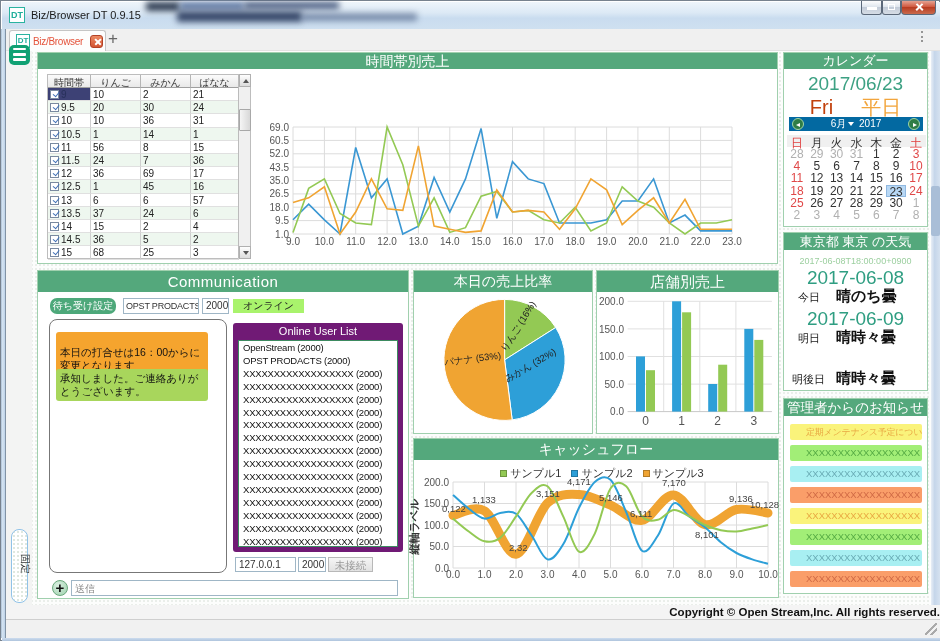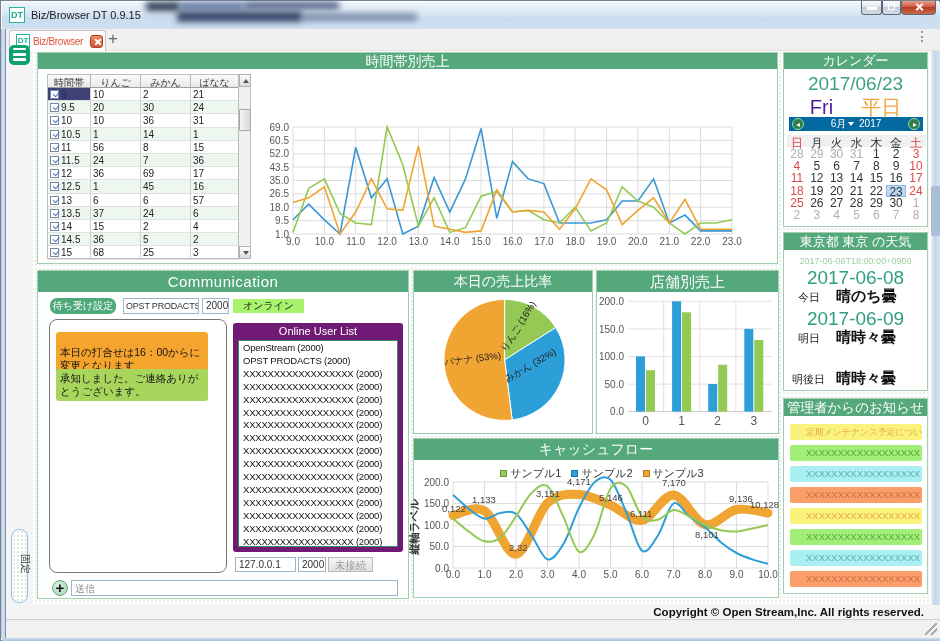--- a/index.html
+++ b/index.html
@@ -22,21 +22,21 @@
 #tabico{position:absolute;left:6px;top:3px;width:14px;height:14px;background:#fff;border:1px solid #2ab3a0;font-size:8px;font-weight:bold;color:#1fae9b;text-align:center;line-height:12px;}
 #tabtxt{position:absolute;left:23px;top:5px;font-size:10px;letter-spacing:-0.3px;color:#e4533b;}
 #tabx{position:absolute;left:80px;top:4px;width:13px;height:13px;border-radius:3px;background:linear-gradient(#ec8a63,#d35432);border:1px solid #b34226;color:#fff;font-size:9px;font-weight:bold;text-align:center;line-height:11px;}
 #tabplus{position:absolute;left:106px;top:0px;font-size:17px;color:#666;font-weight:400;}
 #tabdots{position:absolute;left:919px;top:2px;}#tabdots div{width:2px;height:2px;background:#777;border-radius:50%;margin-bottom:2.5px;}
 
 #main{position:absolute;left:1px;top:50px;width:929px;height:554px;background:#fcfdfc;background-image:radial-gradient(#eaeeea 0.8px,transparent 0.9px);background-size:4px 4px;}
 #rightedge{position:absolute;left:930px;top:50px;width:9px;height:554px;background:linear-gradient(90deg,#e8eef6,#c5d6ea 40%,#d6e2f0);}
 #redgethumb{position:absolute;left:0;top:135px;width:9px;height:50px;background:#a9bed7;border-radius:2px;}
 
-#copy{position:absolute;left:1px;top:604px;width:938px;height:14px;background:#f4f4f4;text-align:right;font-size:11.5px;font-weight:bold;color:#111;line-height:14px;padding-right:16px;}
+#copy{position:absolute;left:1px;top:604px;width:938px;height:14px;background:#f4f4f4;text-align:right;font-size:11.5px;font-weight:bold;color:#111;line-height:14px;}
 #statusbar{position:absolute;left:1px;top:618px;width:938px;height:19px;background:#f1f1f1;border-top:1px solid #cfcfcf;}
 #grip{position:absolute;right:3px;bottom:3px;width:12px;height:12px;background:
  linear-gradient(135deg,transparent 45%,#aaa 45%,#aaa 55%,transparent 55%),
  linear-gradient(135deg,transparent 70%,#aaa 70%,#aaa 80%,transparent 80%);}
 #botborder{position:absolute;left:1px;top:637px;width:938px;height:3px;background:linear-gradient(#cddcee,#aec4dd);}
 
 #burger{position:absolute;left:7px;top:-6px;width:21px;height:20px;background:#10a173;border-radius:5px;z-index:5;}
 #burger div{margin:2.8px 4px 0 4px;height:2.5px;background:#fff;border-radius:1px;}
 #fixtab{position:absolute;left:9px;top:478px;width:17px;height:74px;background:#fff;background-image:radial-gradient(#dfe8df 0.8px,transparent 0.9px);background-size:4px 4px;border:1px solid #90c2e8;border-radius:8px;font-size:10px;color:#333;}
 #fixtab span{position:absolute;left:3px;top:27px;transform:rotate(90deg);white-space:nowrap;}
@@ -272,21 +272,21 @@
    <div class="ax" style="left:586.9px;top:183px;width:26px;text-align:center;">20.0</div>
    <div class="ax" style="left:618.3px;top:183px;width:26px;text-align:center;">21.0</div>
    <div class="ax" style="left:649.6px;top:183px;width:26px;text-align:center;">22.0</div>
    <div class="ax" style="left:681.0px;top:183px;width:26px;text-align:center;">23.0</div>
 
   </div>
 
   <div class="panel" style="left:781px;top:1px;width:145px;height:175px;">
    <div class="hd" style="height:16px;font-size:13px;line-height:16px;">カレンダー</div>
    <div style="position:absolute;left:0;top:20px;width:100%;text-align:center;font-size:19px;color:#3da183;">2017/06/23</div>
-   <div style="position:absolute;left:0;top:43px;width:100%;text-align:center;font-size:20px;line-height:22px;"><span style="color:#4c1d95;">Fri</span><span style="display:inline-block;width:28px;"></span><span style="color:#f2a53d;">平日</span></div>
+   <div style="position:absolute;left:0;top:43px;width:100%;text-align:center;font-size:20px;line-height:22px;"><span style="color:#c2410c;">Fri</span><span style="display:inline-block;width:28px;"></span><span style="color:#f2a53d;">平日</span></div>
    <div style="position:absolute;left:5px;top:64px;width:134px;height:14px;background:#0369a1;color:#fff;font-size:10px;text-align:center;line-height:14px;">6月<span style="display:inline-block;width:0;height:0;border-left:3px solid transparent;border-right:3px solid transparent;border-top:4px solid #fff;margin:0 2px 1px 2px;"></span>&nbsp;2017</div>
    <div style="position:absolute;left:8px;top:65px;width:12px;height:12px;border-radius:50%;background:#2e7d46;border:1px solid #9fd4a8;">
           <div style="position:absolute;left:3px;top:3.5px;width:0;height:0;border-top:2.8px solid transparent;border-bottom:2.8px solid transparent;border-right:4.5px solid #fff;"></div>
         </div>
    <div style="position:absolute;left:124px;top:65px;width:12px;height:12px;border-radius:50%;background:#2e7d46;border:1px solid #9fd4a8;">
           <div style="position:absolute;left:4px;top:3.5px;width:0;height:0;border-top:2.8px solid transparent;border-bottom:2.8px solid transparent;border-left:4.5px solid #fff;"></div>
         </div>
    <div style="position:absolute;left:3px;top:82px;width:139px;height:12px;background:#f0f0f0;">
           <span style="position:absolute;left:0.0px;width:19.85px;text-align:center;font-size:12px;color:#e04040;">日</span>
           <span style="position:absolute;left:19.9px;width:19.85px;text-align:center;font-size:12px;color:#333;">月</span>

